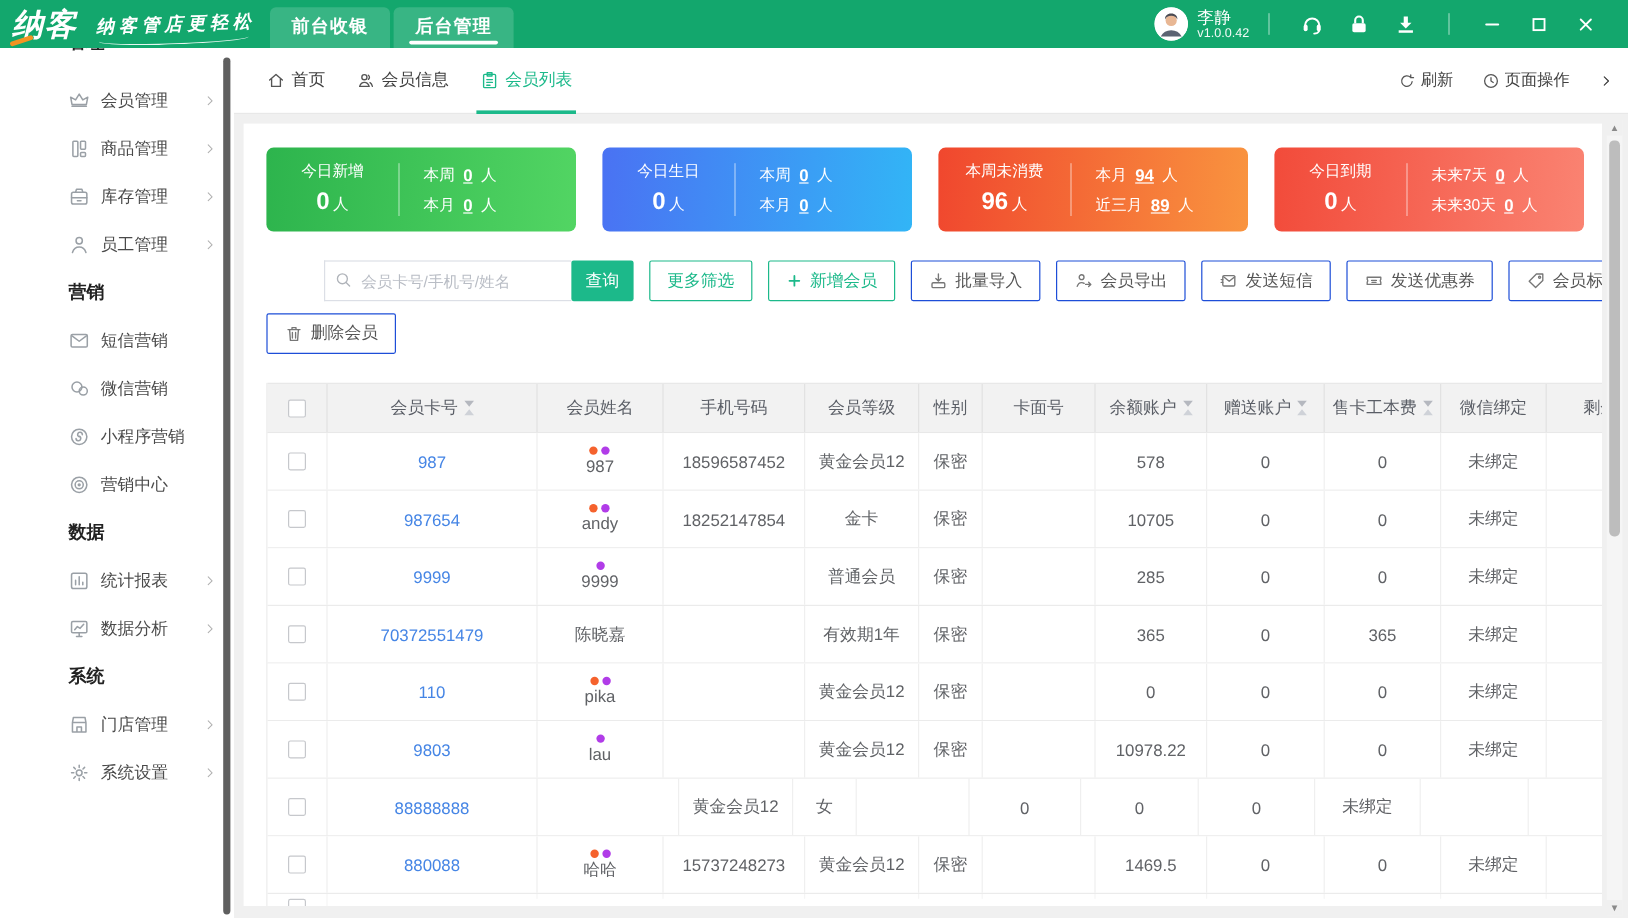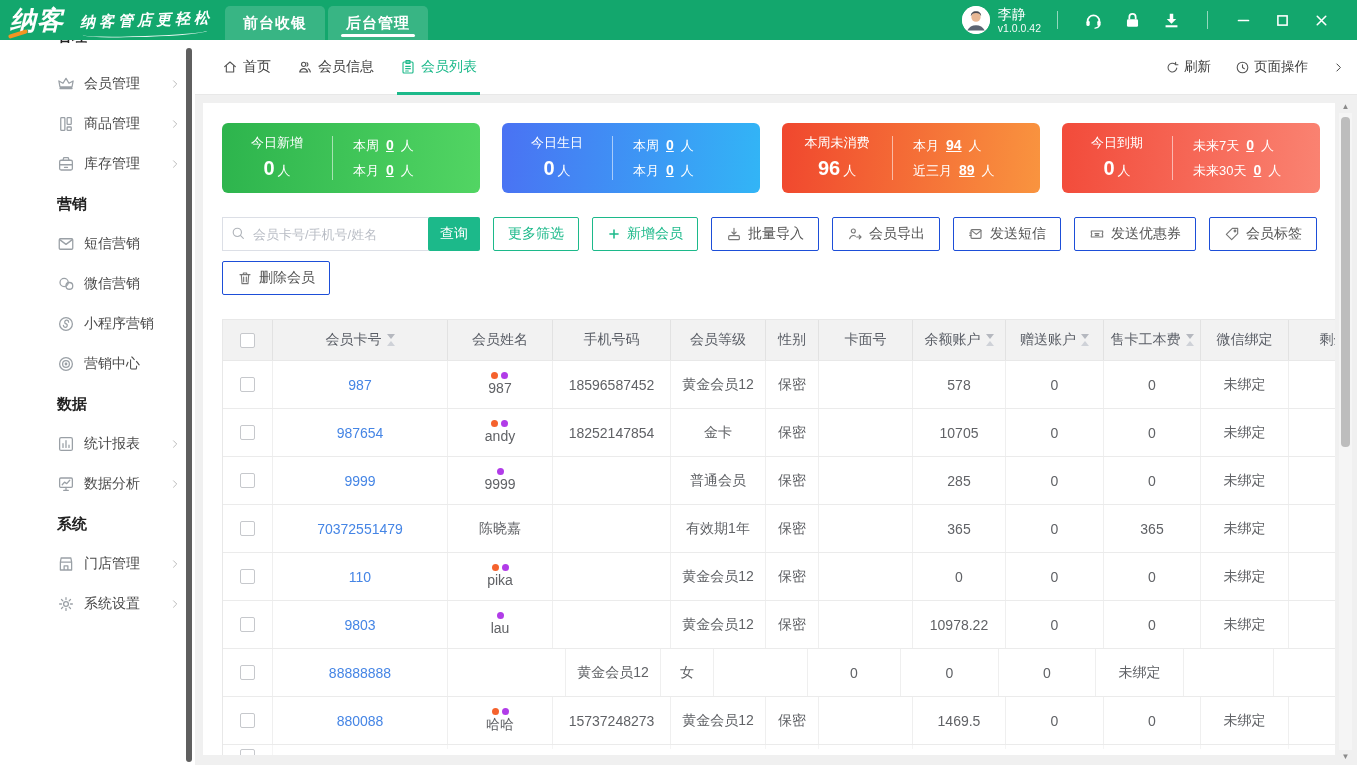--- a/index.html
+++ b/index.html
@@ -57,25 +57,25 @@
 
   
   .cards{display:flex;gap:22px;}
   .card{width:258px;height:70px;border-radius:6px;color:#fff;display:flex;align-items:center;flex:0 0 auto;}
   .card-left{width:110px;text-align:center;line-height:1.5;}
   .card-title{font-size:13px;}
   .card-big{font-size:20px;font-weight:bold;}
   .card-big .unit{font-size:13px;font-weight:normal;margin-left:3px;}
   .card-divider{width:1px;height:44px;background:rgba(255,255,255,.55);}
   .card-right{flex:1;padding-left:20px;display:flex;flex-direction:column;gap:7px;}
-  .card-line{font-size:13px;display:flex;gap:7px;}
+  .card-line{font-size:13px;display:flex;align-items:center;gap:7px;}
   .card-line .val{font-weight:bold;text-decoration:underline;font-size:14px;}
 
   
-  .toolbar{display:flex;gap:13px;margin-top:24px;height:34px;}
+  .toolbar{display:flex;gap:13px;margin-top:24px;height:34px;margin-left:48px;}
   .toolbar2{display:flex;margin-top:10px;height:34px;}
   .search-group{display:flex;height:34px;}
   .search-box{position:relative;width:206px;height:34px;}
   .search-box input{width:100%;height:100%;border:1px solid #dcdfe6;border-right:none;padding:0 6px 0 30px;font-size:13px;color:#333;outline:none;font-family:inherit;background:#fff;}
   .search-box input::placeholder{color:#b9bdc5;}
   .search-icon{position:absolute;left:8px;top:8px;width:16px;height:16px;color:#b0b4ba;}
   .btn{display:inline-flex;align-items:center;justify-content:center;gap:6px;height:34px;padding:0 14px;border:1px solid #1d4ed8;background:#fff;color:#555;font-size:14px;border-radius:2px;cursor:default;white-space:nowrap;}
   .btn .bi{width:16px;height:16px;color:#777;}
   .btn.green-outline{border-color:var(--accent,#1cb98a);color:var(--accent,#1cb98a);}
   .btn.green-outline .bi{color:var(--accent,#1cb98a);width:14px;height:14px;}
@@ -212,20 +212,34 @@
               <path d="M3.5 13h17M10 16.5h4M8 7l1-3.5h6L16 7"></path>
             </svg>
           </span>
           <span class="side-label">库存管理</span>
           <span class="icon chev">
             <svg viewBox="0 0 24 24" fill="none" stroke="currentColor" stroke-width="1.7" stroke-linecap="round" stroke-linejoin="round">
               <path d="M9 5.5l6.5 6.5L9 18.5"></path>
             </svg>
           </span>
         </div>
+        <div class="side-item">
+          <span class="icon mi">
+            <svg viewBox="0 0 24 24" fill="none" stroke="currentColor" stroke-width="1.7" stroke-linecap="round" stroke-linejoin="round">
+              <circle cx="12" cy="7.5" r="3.5"></circle>
+              <path d="M4.5 20.5c1.4-4.2 4.2-6 7.5-6s6.1 1.8 7.5 6"></path>
+            </svg>
+          </span>
+          <span class="side-label">员工管理</span>
+          <span class="icon chev">
+            <svg viewBox="0 0 24 24" fill="none" stroke="currentColor" stroke-width="1.7" stroke-linecap="round" stroke-linejoin="round">
+              <path d="M9 5.5l6.5 6.5L9 18.5"></path>
+            </svg>
+          </span>
+        </div>
         <div class="side-section">营销</div>
         <div class="side-item">
           <span class="icon mi">
             <svg viewBox="0 0 24 24" fill="none" stroke="currentColor" stroke-width="1.7" stroke-linecap="round" stroke-linejoin="round">
               <rect x="3" y="5" width="18" height="14" rx="1.5"></rect>
               <path d="M4 6.5l8 6 8-6"></path>
             </svg>
           </span>
           <span class="side-label">短信营销</span>
         </div>

